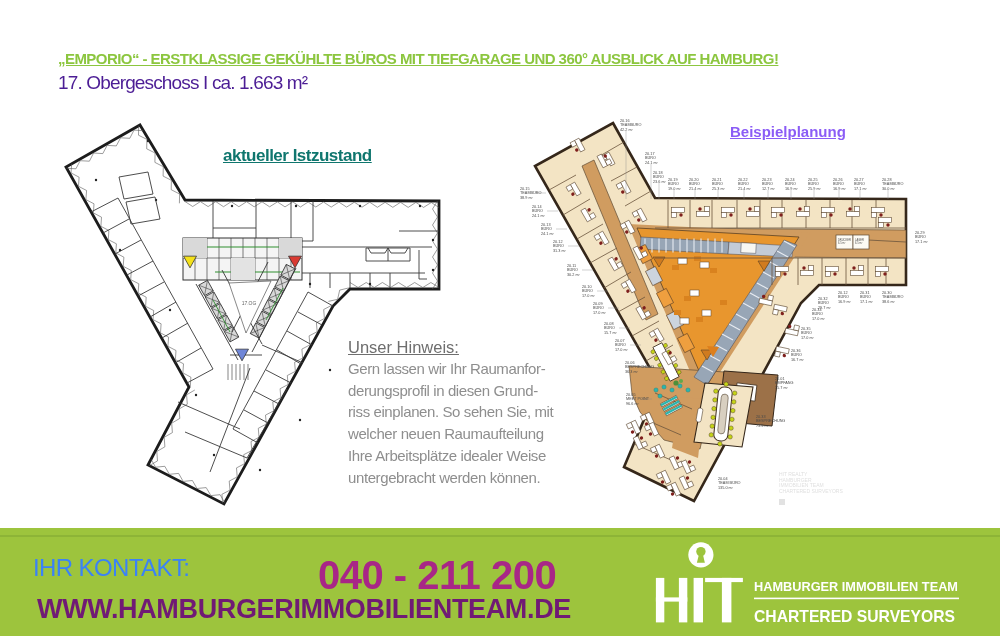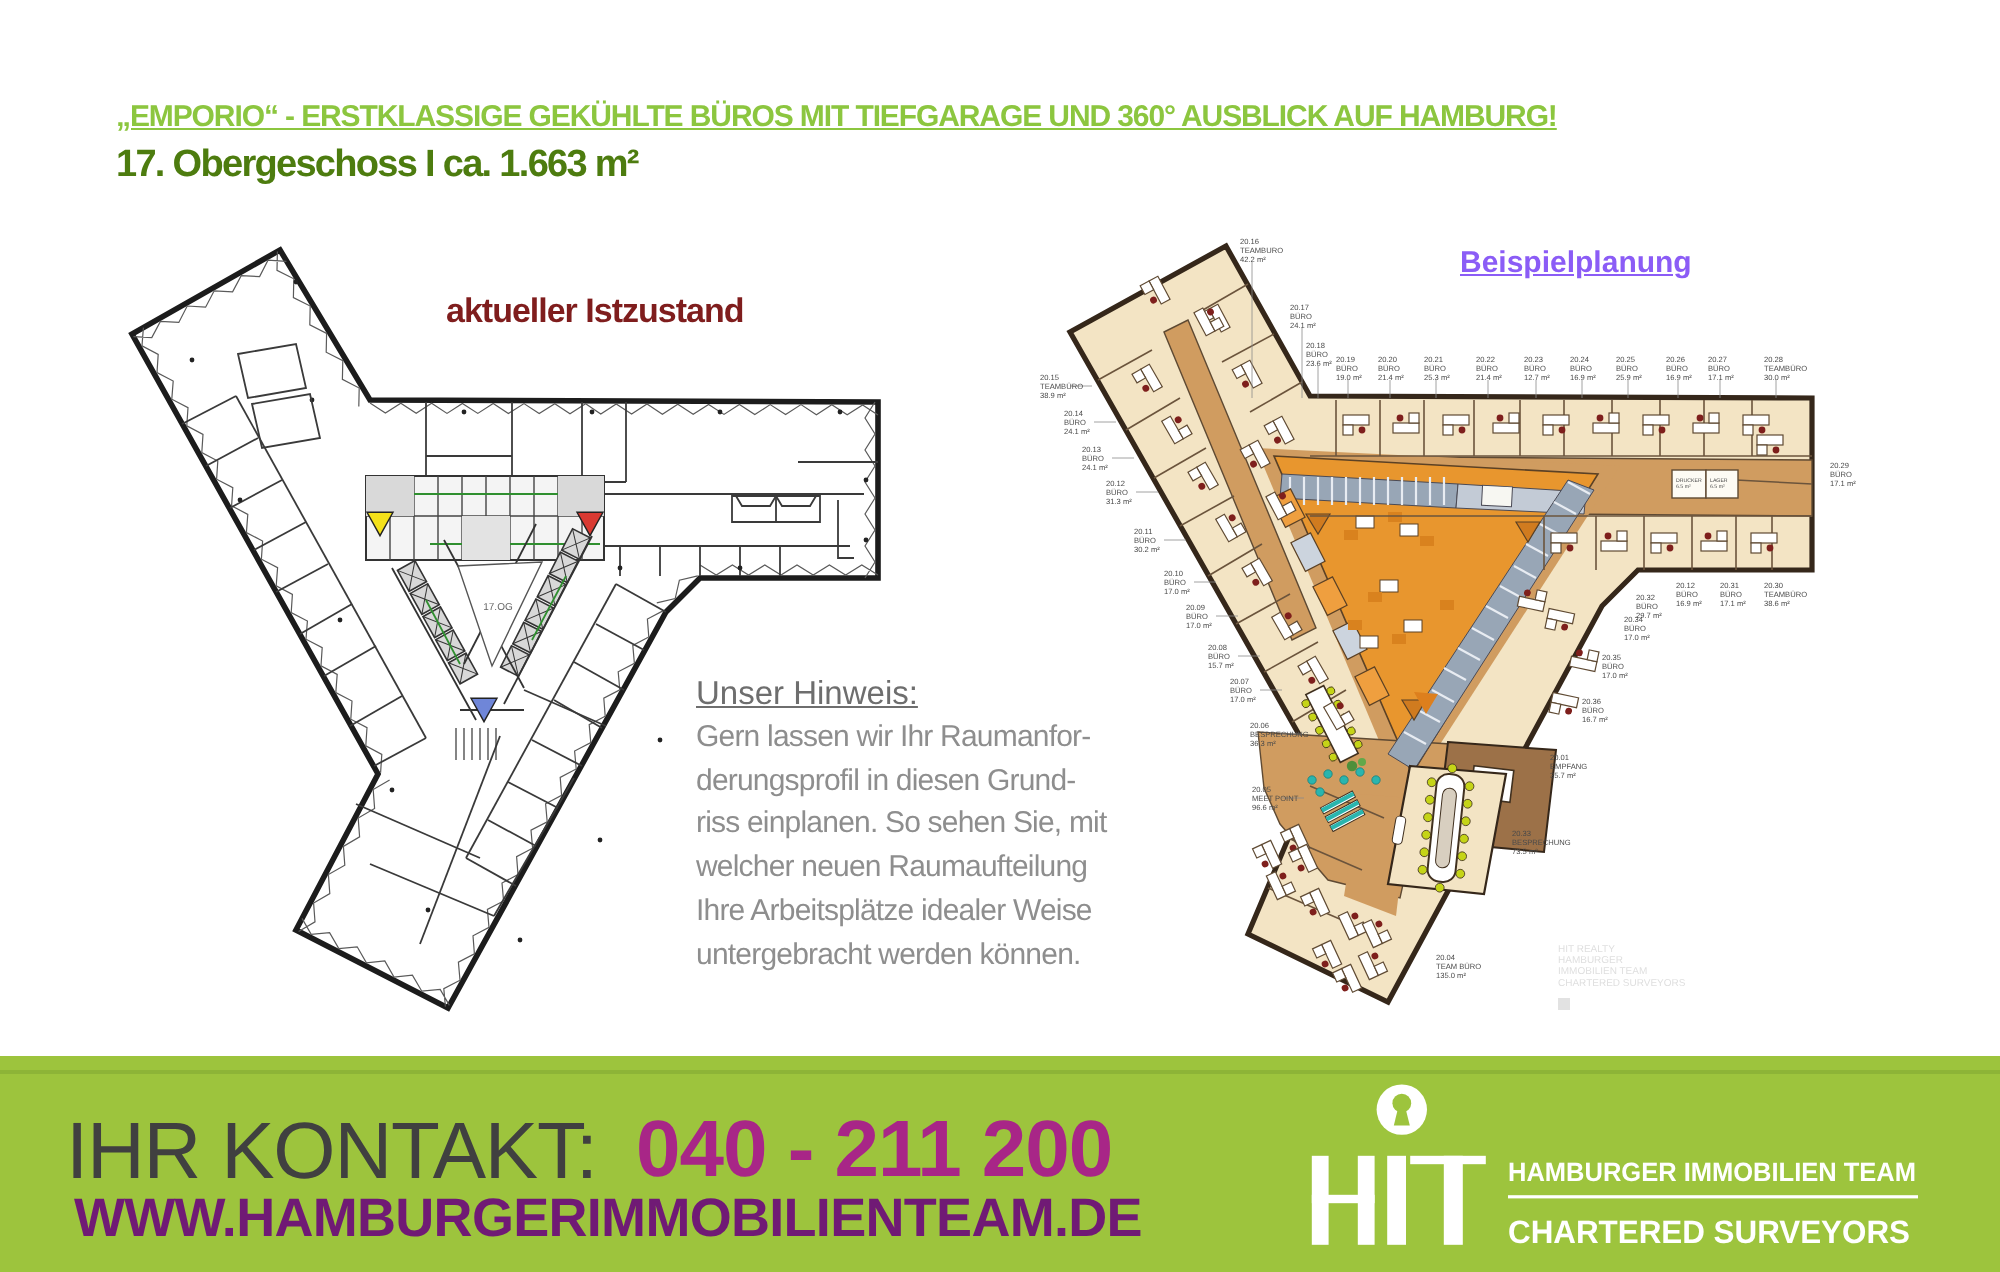--- a/index.html
+++ b/index.html
@@ -2,23 +2,23 @@
 <html lang="de"><head><meta charset="utf-8"><title>Expose</title>
 <style>
   html,body{margin:0;padding:0;background:#ffffff}
   body{width:1000px;height:636px;position:relative;overflow:hidden;font-family:"Liberation Sans",sans-serif}
   .abs{position:absolute}
 </style></head>
 <body>
 
 <div class="abs" style="left:58px;top:50px;font-size:15px;font-weight:bold;color:#8cc63f;text-decoration:underline;letter-spacing:-0.55px;white-space:nowrap">„EMPORIO“ - ERSTKLASSIGE GEKÜHLTE BÜROS MIT TIEFGARAGE UND 360° AUSBLICK AUF HAMBURG!</div>
 
-<div class="abs" style="left:58px;top:72px;font-size:19px;font-weight:bold;color:#4d7c0f;letter-spacing:-0.85px;white-space:nowrap">17. Obergeschoss I ca. 1.663 m²</div>
-
-<div class="abs" style="left:223px;top:146px;font-size:17px;font-weight:bold;color:#7f1d1d;letter-spacing:-0.5px;">aktueller Istzustand</div>
+<div class="abs" style="left:58px;top:72px;font-size:19px;font-weight:normal;color:#4c1d95;letter-spacing:-0.85px;white-space:nowrap">17. Obergeschoss I ca. 1.663 m²</div>
+
+<div class="abs" style="left:223px;top:146px;font-size:17px;font-weight:bold;color:#0f766e;letter-spacing:-0.5px;text-decoration:underline">aktueller Istzustand</div>
 
 <svg class="abs" style="left:40px;top:110px" width="420" height="410" viewBox="40 110 420 410">
 
 <polygon points="140,125 185,200 439,201 439,289 350,289 333,306 224,504 148,465 189,387 66,167" fill="#ffffff" stroke="#1c1c1c" stroke-width="2.8" stroke-linejoin="miter"></polygon>
 
 <path d="M138.7,125.8 L138.5,135.2 L146.9,139.4 L146.7,148.8 L155.1,153.0 L154.9,162.4 L163.3,166.7 L163.1,176.1 L171.4,180.3 L171.2,189.7 L179.6,194.0 L179.4,203.3 M185.0,201.5 L192.7,206.5 L200.4,201.6 L208.1,206.6 L215.8,201.6 L223.5,206.7 L231.2,201.7 L238.9,206.7 L246.6,201.7 L254.2,206.8 L262.0,201.8 L269.6,206.8 L277.4,201.9 L285.0,206.9 L292.8,201.9 L300.4,207.0 L308.1,202.0 L315.8,207.0 L323.5,202.0 L331.2,207.1 L338.9,202.1 L346.6,207.1 L354.3,202.2 L362.0,207.2 L369.7,202.2 L377.4,207.3 L385.1,202.3 L392.8,207.3 L400.5,202.3 L408.2,207.4 L415.9,202.4 L423.6,207.4 L431.3,202.5 L439.0,207.5 M437.5,201.0 L432.5,209.0 L437.5,217.0 L432.5,225.0 L437.5,233.0 L432.5,241.0 L437.5,249.0 L432.5,257.0 L437.5,265.0 L432.5,273.0 L437.5,281.0 L432.5,289.0 M439.0,287.5 L430.9,282.5 L422.8,287.5 L414.7,282.5 L406.6,287.5 L398.5,282.5 L390.5,287.5 L382.4,282.5 L374.3,287.5 L366.2,282.5 L358.1,287.5 L350.0,282.5 M348.9,287.9 L339.7,290.1 L337.6,299.3 L328.4,301.4 M331.7,305.3 L323.7,309.5 L324.4,318.5 L316.4,322.7 L317.2,331.7 L309.1,335.9 L309.9,344.9 L301.9,349.1 L302.6,358.1 L294.6,362.3 L295.4,371.3 L287.3,375.5 L288.1,384.5 L280.1,388.7 L280.8,397.7 L272.8,401.9 L273.6,410.9 L265.5,415.1 L266.3,424.1 L258.3,428.3 L259.0,437.3 L251.0,441.5 L251.8,450.5 L243.7,454.7 L244.5,463.7 L236.5,467.9 L237.2,476.9 L229.2,481.1 L230.0,490.1 L221.9,494.3 L222.7,503.3 M224.7,502.7 L220.1,494.7 L210.9,495.6 L206.2,487.6 L197.0,488.5 L192.4,480.5 L183.2,481.4 L178.6,473.4 L169.4,474.3 L164.8,466.3 L155.6,467.2 L151.0,459.2 M149.3,465.7 L157.5,460.9 L156.8,451.5 L164.9,446.8 L164.2,437.3 L172.4,432.6 L171.7,423.2 L179.8,418.4 L179.1,409.0 L187.3,404.2 L186.6,394.8 L194.8,390.0 M190.3,386.3 L190.9,377.2 L182.9,372.9 L183.5,363.8 L175.4,359.6 L176.0,350.5 L167.9,346.3 L168.6,337.2 L160.5,332.9 L161.1,323.8 L153.0,319.6 L153.7,310.5 L145.6,306.3 L146.2,297.2 L138.1,292.9 L138.8,283.8 L130.7,279.6 L131.3,270.5 L123.2,266.3 L123.9,257.2 L115.8,252.9 L116.4,243.8 L108.3,239.6 L108.9,230.5 L100.9,226.3 L101.5,217.2 L93.4,212.9 L94.0,203.8 L85.9,199.6 L86.6,190.5 L78.5,186.3 L79.1,177.2 L71.0,172.9 L71.7,163.8 M66.7,168.3 L75.9,168.8 L80.2,160.7 L89.4,161.2 L93.6,153.0 L102.8,153.6 L107.1,145.4 L116.3,145.9 L120.6,137.8 L129.8,138.3 L134.0,130.1 L143.2,130.7" fill="none" stroke="#5a5a5a" stroke-width="0.6"></path>
 <g stroke="#3a3a3a" stroke-width="0.9" fill="none">
 <line x1="118" y1="198" x2="213" y2="369"></line>
 <line x1="91" y1="212" x2="118" y2="198"></line>
 <line x1="103" y1="233" x2="129" y2="219"></line>
@@ -691,21 +691,21 @@
 </svg>
 
 <div class="abs" style="left:348px;top:338px;font-size:16.5px;font-weight:normal;color:#6e6e6e;text-decoration:underline">Unser Hinweis:</div>
 
 <div class="abs" style="left:348px;top:358px;font-size:15px;letter-spacing:-0.4px;line-height:21.7px;color:#8e8e8e;white-space:nowrap">Gern lassen wir Ihr Raumanfor-<br>derungsprofil in diesen Grund-<br>riss einplanen. So sehen Sie, mit<br>welcher neuen Raumaufteilung<br>Ihre Arbeitsplätze idealer Weise<br>untergebracht werden können.</div>
 
 <div class="abs" style="left:0;top:528px;width:1000px;height:108px;background:#9dc43d"></div>
 
 <div class="abs" style="left:0;top:535px;width:1000px;height:2px;background:#8db437"></div>
 
-<div class="abs" style="left:33px;top:554px;font-size:40px;color:#404040;letter-spacing:-0.6px;white-space:nowrap">IHR KONTAKT:</div>
+<div class="abs" style="left:33px;top:554px;font-size:24px;color:#3b82f6;letter-spacing:-0.6px;white-space:nowrap">IHR KONTAKT:</div>
 
 <div class="abs" style="left:318px;top:553px;font-size:40px;font-weight:bold;color:#a82687;letter-spacing:-0.5px;white-space:nowrap">040 - 211 200</div>
 
 <div class="abs" style="left:37px;top:594px;font-size:27px;font-weight:bold;color:#701a75;letter-spacing:-0.35px;white-space:nowrap">WWW.HAMBURGERIMMOBILIENTEAM.DE</div>
 
 <svg class="abs" style="left:640px;top:534px" width="330" height="100" viewBox="640 534 330 100">
 
 <circle cx="700.9" cy="554.8" r="12.6" fill="#ffffff"></circle>
 <circle cx="700.9" cy="551.6" r="4.7" fill="#9dc43d"></circle>
 <polygon points="699.0,554.2 702.8,554.2 704.9,562.8 696.9,562.8" fill="#9dc43d"></polygon>

